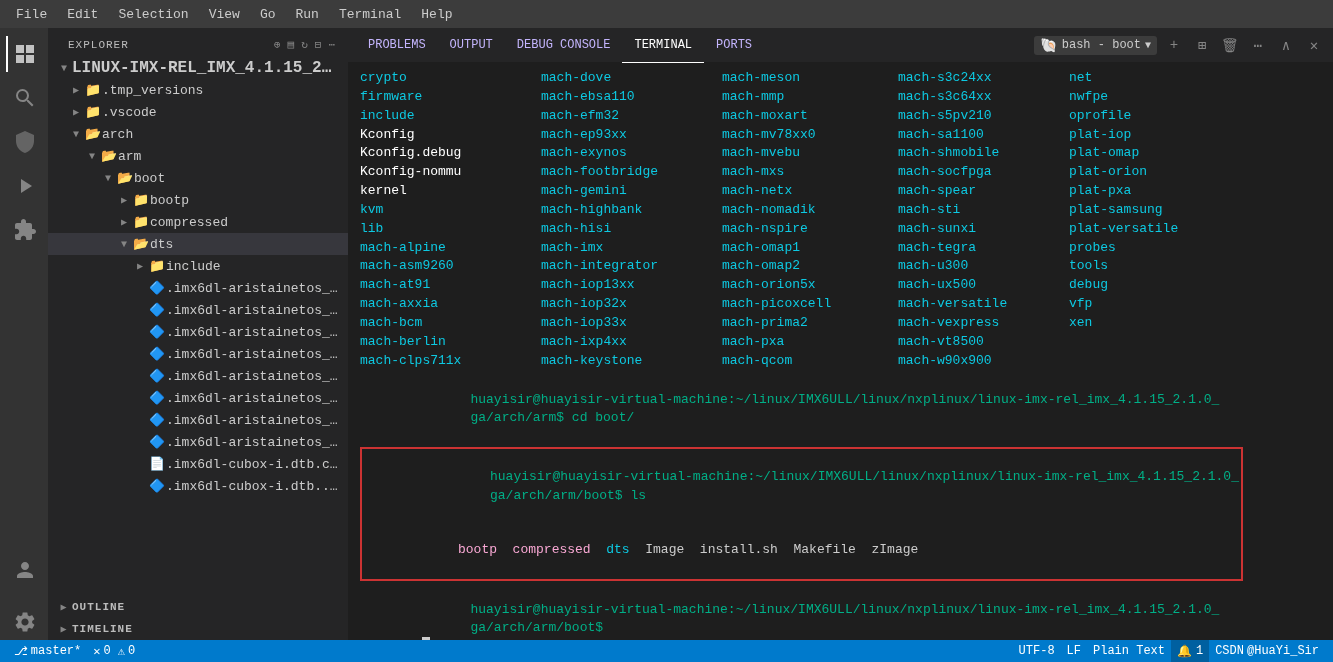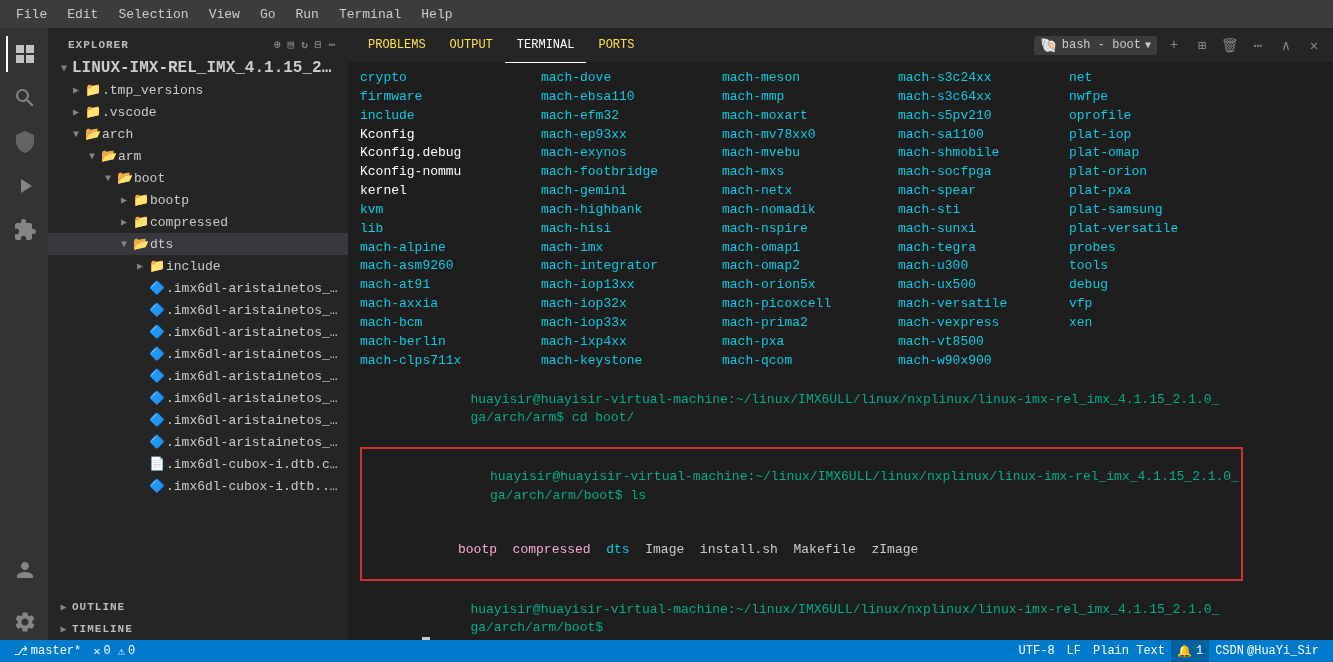--- a/index.html
+++ b/index.html
@@ -74,21 +74,21 @@
       width: 300px;
       background: #252526;
       display: flex;
       flex-direction: column;
       flex-shrink: 0;
       overflow: hidden;
     }
     #sidebar-header {
       padding: 10px 12px 6px 20px;
       font-size: 11px;
-      font-weight: bold;
+      font-weight: normal;
       color: #bbbbbb;
       letter-spacing: 1px;
       text-transform: uppercase;
       display: flex;
       align-items: center;
       justify-content: space-between;
     }
     .sidebar-header-icons {
       display: flex;
       gap: 6px;
@@ -171,21 +171,21 @@
       flex-shrink: 0;
       border-bottom: 1px solid #1e1e1e;
       padding: 0 8px;
     }
     .panel-tab {
       padding: 0 12px;
       height: 35px;
       display: flex;
       align-items: center;
       font-size: 12px;
-      color: #fde047;
+      color: #c4b5fd;
       cursor: pointer;
       border-bottom: 1px solid transparent;
     }
     .panel-tab.active {
       color: #ffffff;
       border-bottom: 1px solid #ffffff;
     }
     .terminal-right {
       margin-left: auto;
       display: flex;
@@ -455,20 +455,21 @@
       <span class="tree-arrow">▶</span>
       <span>TIMELINE</span>
     </div>
   </div>
 
   <div id="editor-area">
 
     <div id="terminal-tabs">
       <div class="panel-tab">PROBLEMS</div>
       <div class="panel-tab">OUTPUT</div>
+      <div class="panel-tab">DEBUG CONSOLE</div>
       <div class="panel-tab active">TERMINAL</div>
       <div class="panel-tab">PORTS</div>
       <div class="terminal-right">
         <div class="terminal-badge">
           <span style="font-size:14px">🐚</span>
           <span>bash - boot</span>
           <span style="cursor:pointer;font-size:10px">▼</span>
         </div>
         <div class="terminal-icon-btn">+</div>
         <div class="terminal-icon-btn">⊞</div>

